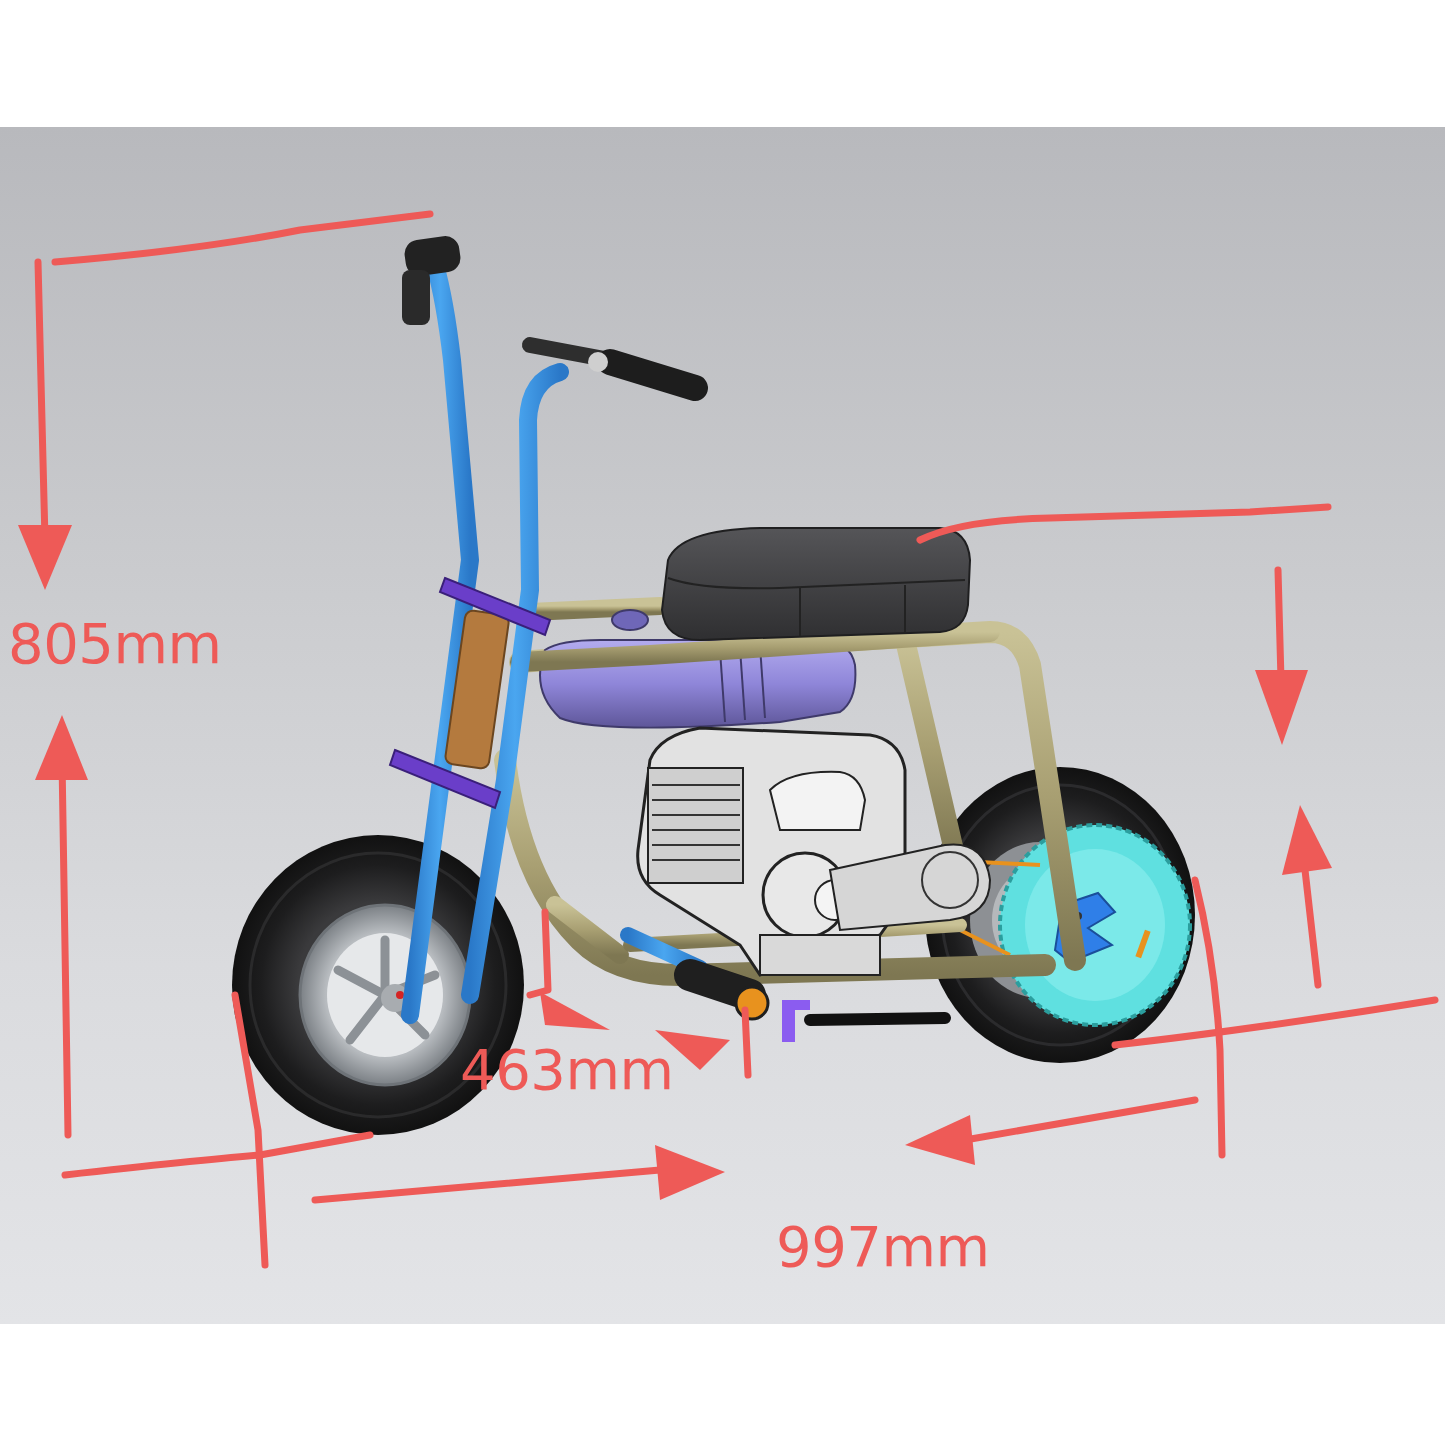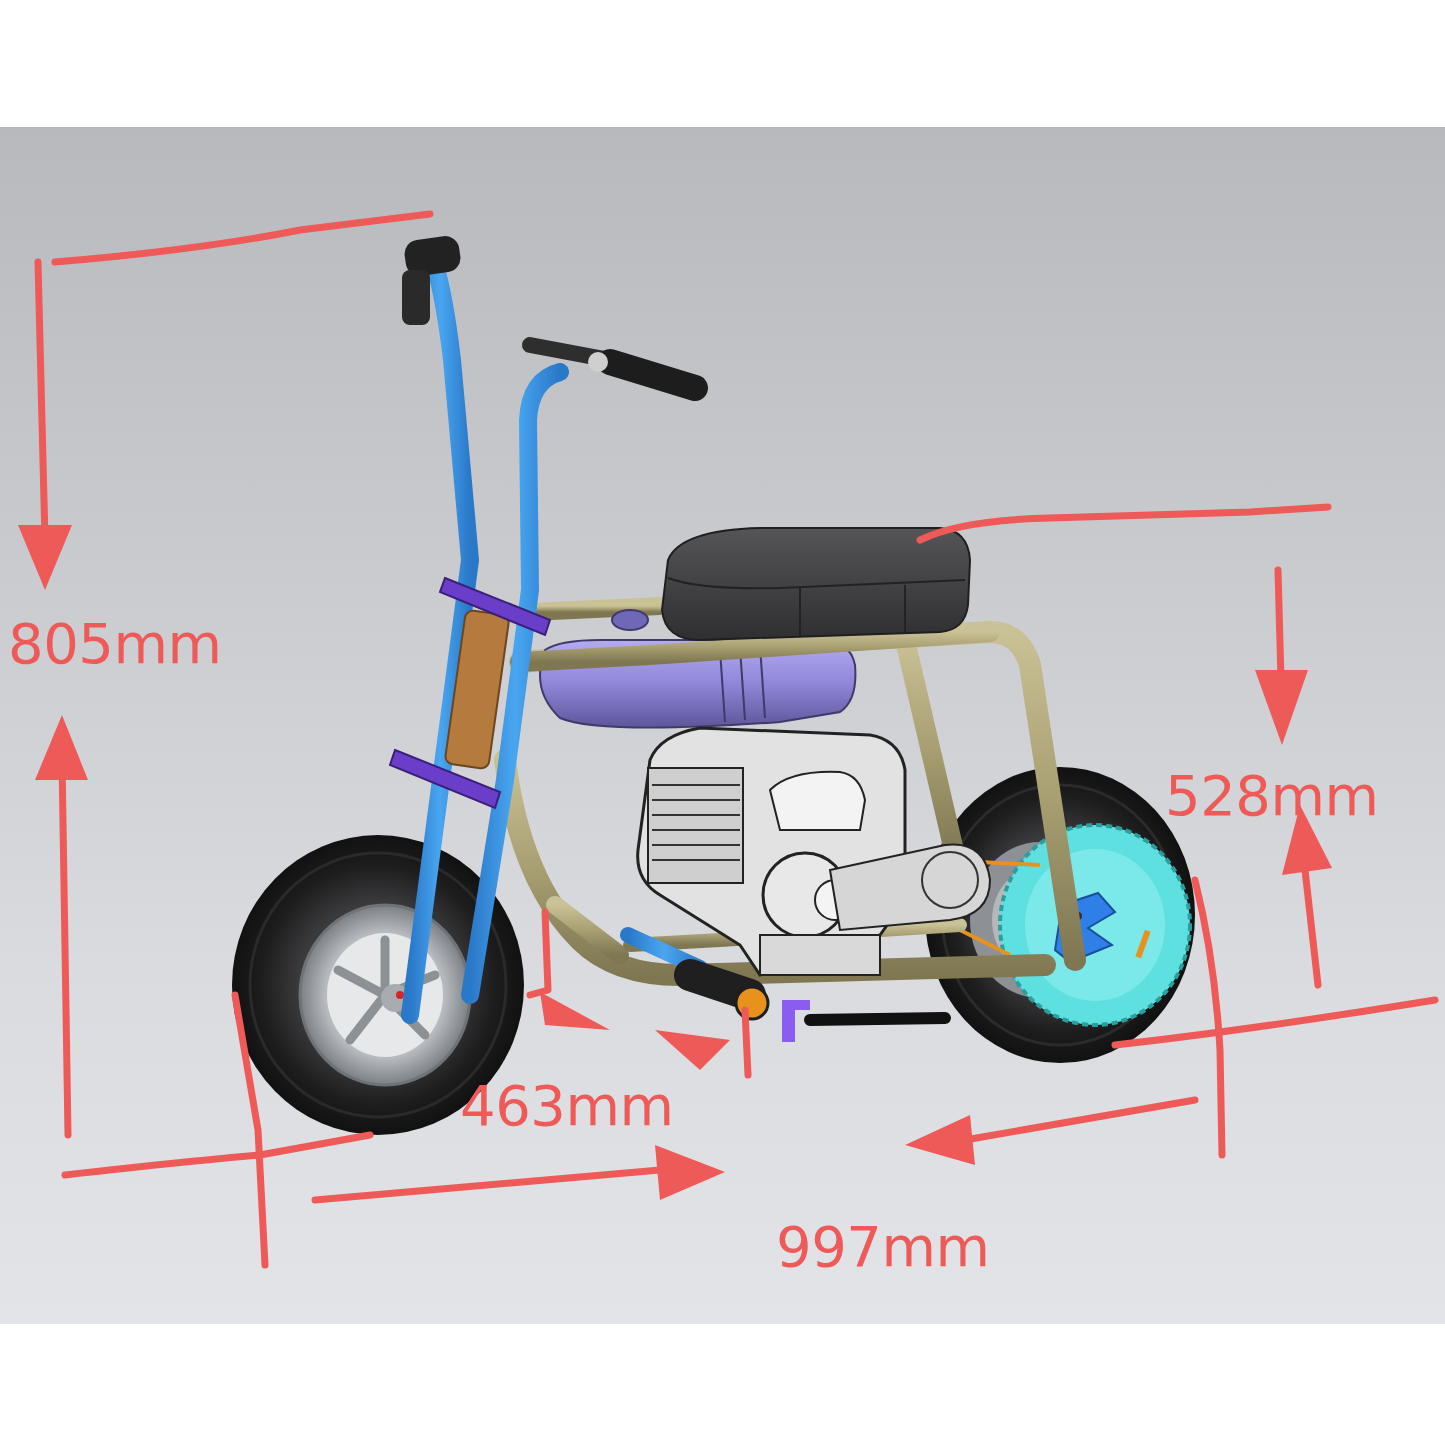--- a/index.html
+++ b/index.html
@@ -219,17 +219,16 @@
         <polygon points="655,1145 725,1172 660,1200"></polygon>
         <polygon points="970,1115 905,1145 975,1165"></polygon>
         <polygon points="1255,670 1308,670 1282,745"></polygon>
         <polygon points="1282,875 1332,868 1300,805"></polygon>
         <polygon points="540,992 610,1030 545,1025"></polygon>
         <polygon points="730,1040 655,1030 700,1070"></polygon>
       </g>
     </svg>
 
     <div class="dim-label" style="left:8px; top:489px;">805mm</div>
-    <div class="dim-label" style="left:1165px; top:641px;">528mm</div>
-    <div class="dim-label" style="left:460px; top:915px;margin-top:36px;">463mm</div>
+    <div class="dim-label" style="left:460px; top:915px;">463mm</div>
     <div class="dim-label" style="left:776px; top:1092px;">997mm</div>
   </div>
 </div>
 
 </body></html>

